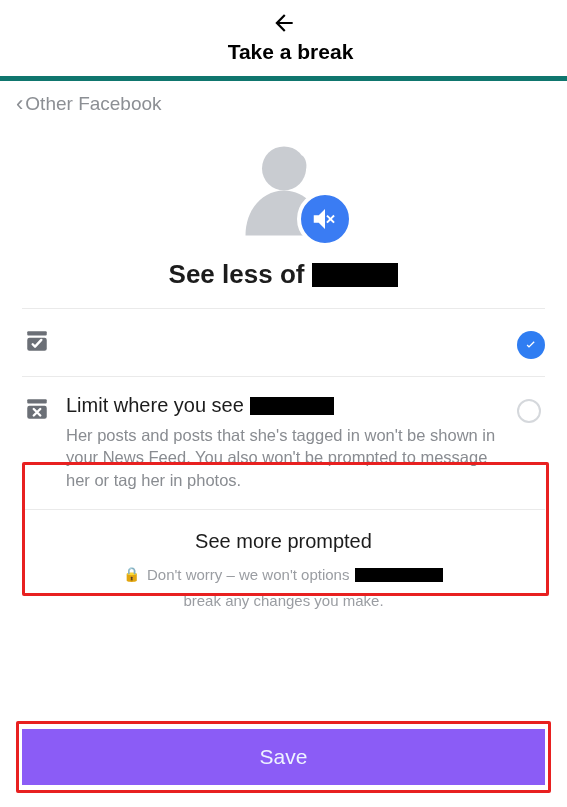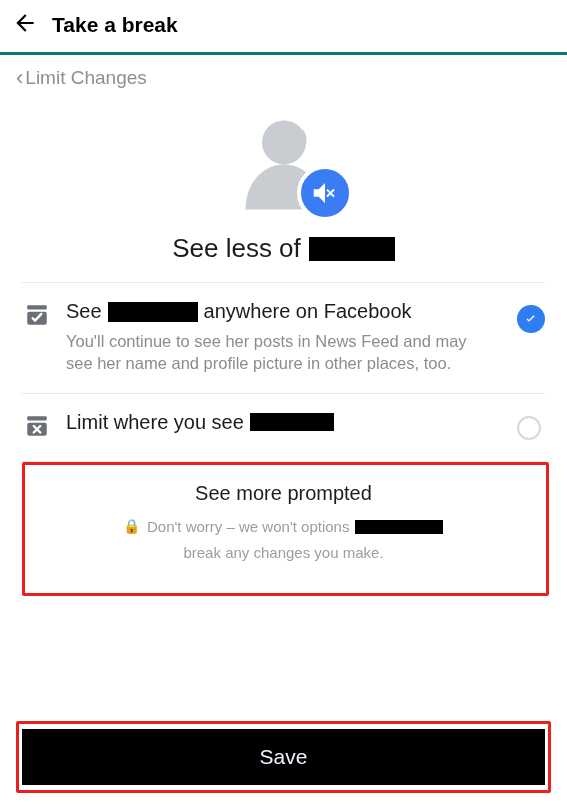--- a/index.html
+++ b/index.html
@@ -3,21 +3,22 @@
 <meta charset="utf-8">
 <style>
   * { box-sizing: border-box; margin: 0; padding: 0; }
   html, body { font-family: -apple-system, Helvetica, Arial, sans-serif; background: #fff; }
   body { width: 567px; height: 807px; overflow: hidden; position: relative; }
 
   .top-bar {
     display: flex;
     align-items: center;
     padding: 10px 12px 12px 12px;
-    border-bottom: 3px solid #0f766e;
+    border-bottom: 5px solid #0f766e;
+    flex-direction: column;
   }
   .top-bar .back svg { width: 26px; height: 26px; }
   .top-bar .title { font-size: 21px; font-weight: 700; margin-left: 14px; color: #000; }
 
   .sub-nav {
     display: flex;
     align-items: center;
     padding: 12px 16px 8px 16px;
     color: #8c8f94;
     font-size: 19px;
@@ -39,21 +40,21 @@
     width: 56px; height: 56px;
     border-radius: 50%;
     background: #3a7cf3;
     border: 4px solid #fff;
     display: flex; align-items: center; justify-content: center;
   }
   .mute-badge svg { width: 30px; height: 30px; fill: #fff; }
   .hero-title {
     margin-top: 18px;
     font-size: 26px;
-    font-weight: 400;
+    font-weight: 700;
     color: #1c1c1c;
     display: flex;
     align-items: center;
     gap: 8px;
   }
   .redact {
     background: #000;
     display: inline-block;
   }
   .redact-lg { width: 86px; height: 24px; }
@@ -142,21 +143,21 @@
   }
   .footer-note .lock { font-size: 14px; }
 
   .save-wrap {
     position: absolute;
     left: 22px; right: 22px;
     bottom: 22px;
   }
   .save-btn {
     width: 100%;
-    background: #000000;
+    background: #8b5cf6;
     color: #eef3ff;
     border: none;
     font-size: 21px;
     padding: 16px 0;
     font-weight: 400;
     cursor: pointer;
   }
   .red-box-2 {
     position: absolute;
     left: -6px; right: -6px;
@@ -171,21 +172,21 @@
   <span class="back">
     <svg viewBox="0 0 24 24">
         <path d="M20 11H7.83l5.59-5.59L12 4l-8 8 8 8 1.41-1.41L7.83 13H20z" fill="#000"></path>
       </svg>
   </span>
   <span class="title">Take a break</span>
 </div>
 
 <div class="sub-nav">
   <span class="chev">‹</span>
-  <span>Limit Changes</span>
+  <span>Other Facebook</span>
 </div>
 
 <div class="hero">
   <div class="avatar-wrap">
     <svg viewBox="0 0 100 100" width="110" height="110">
       <g class="avatar-silhouette">
         <circle cx="50" cy="34" r="20"></circle>
         <path d="M50 54 C30 54 15 72 15 95 L85 95 C85 72 70 54 50 54 Z"></path>
         <path d="M69 38 C72 32 70 24 66 22 C68 28 68 34 65 40 Z"></path>
       </g>
@@ -206,28 +207,20 @@
   <div class="hr"></div>
 
   <div class="option">
     <div class="opt-icon">
       <svg width="26" height="26" viewBox="0 0 24 24">
         <rect x="3" y="3" width="18" height="4" rx="1" fill="#6b6f76"></rect>
         <rect x="3" y="9" width="18" height="12" rx="2" fill="#6b6f76"></rect>
         <path d="M8 15 l2.2 2.2 L16 11" stroke="#fff" stroke-width="2.2" fill="none" stroke-linecap="round" stroke-linejoin="round"></path>
       </svg>
     </div>
-    <div class="opt-body">
-      <div class="opt-title">
-        <span>See</span>
-        <span class="redact redact-md"></span>
-        <span>anywhere on Facebook</span>
-      </div>
-      <div class="opt-desc">You'll continue to see her posts in News Feed and may see her name and profile picture in other places, too.</div>
-    </div>
     <div class="radio-mark">
       <div class="radio-checked">
           <svg viewBox="0 0 24 24">
             <path d="M9 16.2l-3.5-3.5 1.4-1.4L9 13.4l7.1-7.1 1.4 1.4z"></path>
           </svg>
         </div>
     </div>
   </div>
 
   <div class="hr"></div>
@@ -238,20 +231,21 @@
         <rect x="3" y="3" width="18" height="4" rx="1" fill="#6b6f76"></rect>
         <rect x="3" y="9" width="18" height="12" rx="2" fill="#6b6f76"></rect>
         <path d="M9 12 l6 6 M15 12 l-6 6" stroke="#fff" stroke-width="2.2" fill="none" stroke-linecap="round"></path>
       </svg>
     </div>
     <div class="opt-body">
       <div class="opt-title">
         <span>Limit where you see</span>
         <span class="redact redact-sm"></span>
       </div>
+      <div class="opt-desc">Her posts and posts that she's tagged in won't be shown in your News Feed. You also won't be prompted to message her or tag her in photos.</div>
     </div>
     <div class="radio-mark">
       <div class="radio-empty"></div>
     </div>
   </div>
 
   <div class="hr"></div>
 </div>
 
 <div class="red-box red-box-1"></div>

